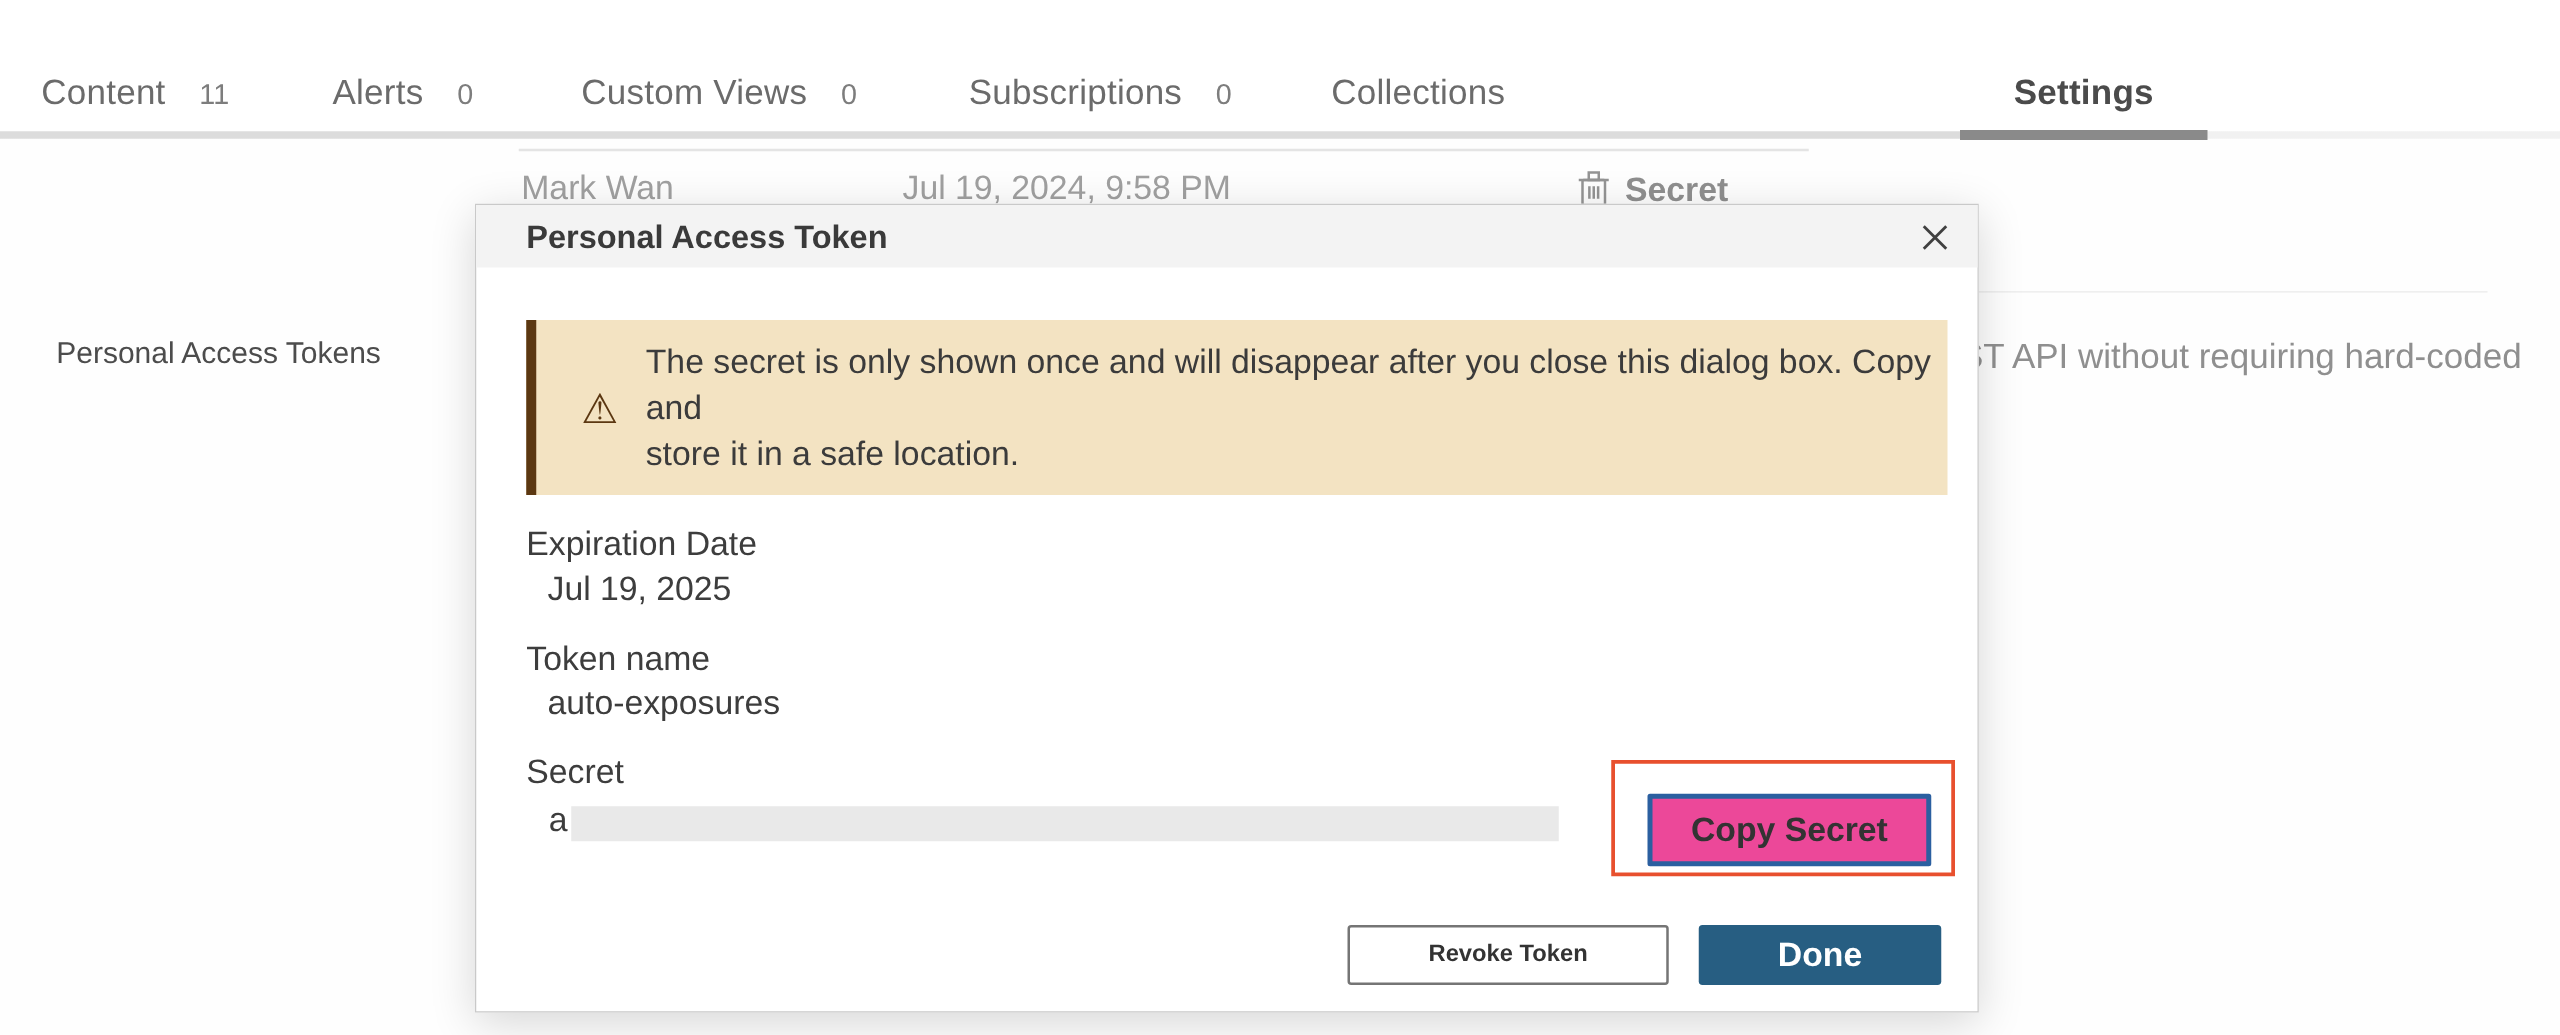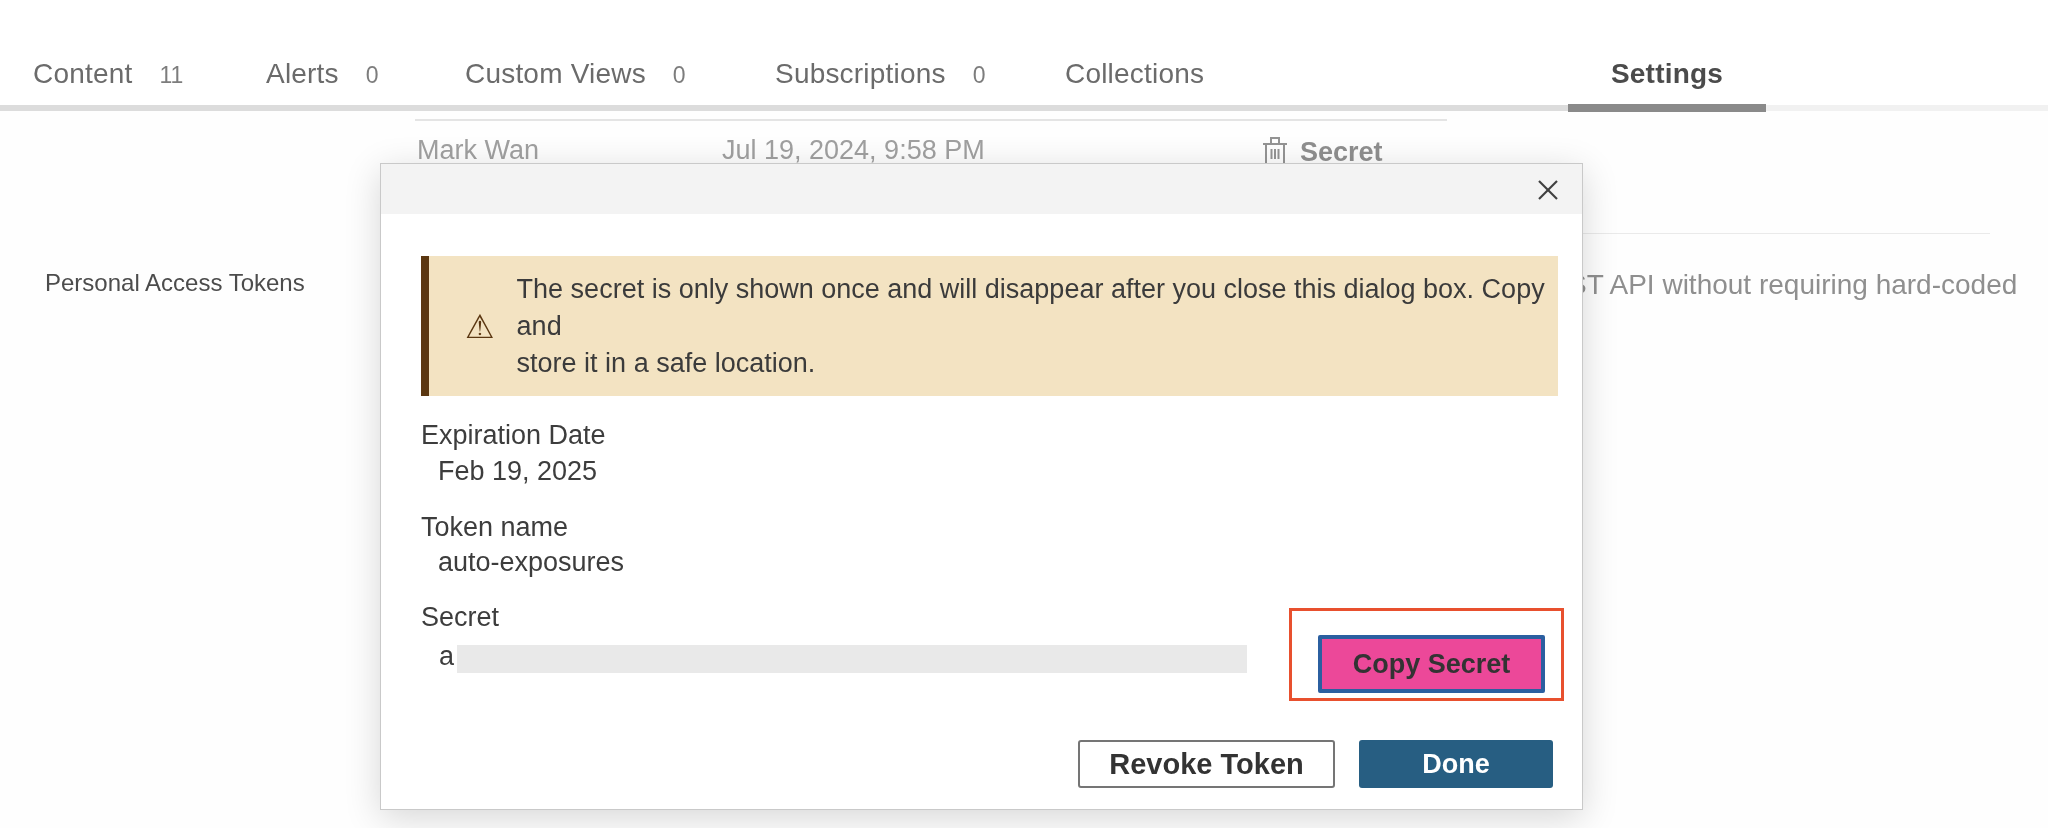--- a/index.html
+++ b/index.html
@@ -68,21 +68,21 @@
   .secret-char{position:absolute;left:58px;top:477px;font-size:27px;color:#3d3d3d;}
   .secret-bar{position:absolute;left:76px;top:481px;width:790px;height:28px;background:#e9e9e9;}
 
   .annotation-box{position:absolute;left:908px;top:444px;width:275px;height:93px;
     border:3px solid var(--annotation-red);background:transparent;pointer-events:none;}
   .copy-btn{position:absolute;left:937px;top:471px;width:227px;height:58px;
     background:#ec4899;border:4px solid var(--accent-blue);border-radius:2px;
     font-family:inherit;font-size:27px;font-weight:bold;color:#333333;cursor:pointer;}
   .revoke-btn{position:absolute;left:697px;top:576px;width:257px;height:48px;
     background:#ffffff;border:2px solid #757575;border-radius:3px;
-    font-family:inherit;font-size:29px;font-weight:bold;color:#333333;cursor:pointer;}
+    font-family:inherit;font-size:19px;font-weight:bold;color:#333333;cursor:pointer;}
   .done-btn{position:absolute;left:978px;top:576px;width:194px;height:48px;
     background:var(--done-button-bg);border:none;border-radius:3px;
     font-family:inherit;font-size:27px;font-weight:bold;color:#ffffff;cursor:pointer;}
 </style>
 </head>
 <body>
 
 <div class="screen">
 
   <nav class="tabbar">
@@ -126,37 +126,38 @@
       <line x1="16.5" y1="13" x2="16.5" y2="23"></line>
     </svg>
   </div>
   <div class="bg-row-action">Secret</div>
   <div class="bg-section-label">Personal Access Tokens</div>
   <div class="bg-side-line"></div>
   <div class="bg-side-text">ST API without requiring hard-coded</div>
 
   <section class="dialog">
     <div class="dialog-header"></div>
+    <h1 class="dialog-title">Personal Access Token</h1>
     <button class="dialog-close" aria-label="Close">
       <svg width="32" height="32" viewBox="0 0 32 32" stroke="#3f3f3f" stroke-width="2.2">
         <line x1="7" y1="7" x2="25" y2="25"></line>
         <line x1="25" y1="7" x2="7" y2="25"></line>
       </svg>
     </button>
 
     <div class="warning-banner">
       <span class="warning-glyph">⚠</span>
       <div class="warning-text">
         <div>The secret is only shown once and will disappear after you close this dialog box. Copy and</div>
         <div>store it in a safe location.</div>
       </div>
     </div>
 
     <div class="field-label lbl-exp">Expiration Date</div>
-    <div class="field-value val-exp">Feb 19, 2025</div>
+    <div class="field-value val-exp">Jul 19, 2025</div>
 
     <div class="field-label lbl-name">Token name</div>
     <div class="field-value val-name">auto-exposures</div>
 
     <div class="field-label lbl-secret">Secret</div>
     <div class="secret-char">a</div>
     <div class="secret-bar"></div>
 
     <button class="copy-btn">Copy Secret</button>
     <div class="annotation-box"></div>

